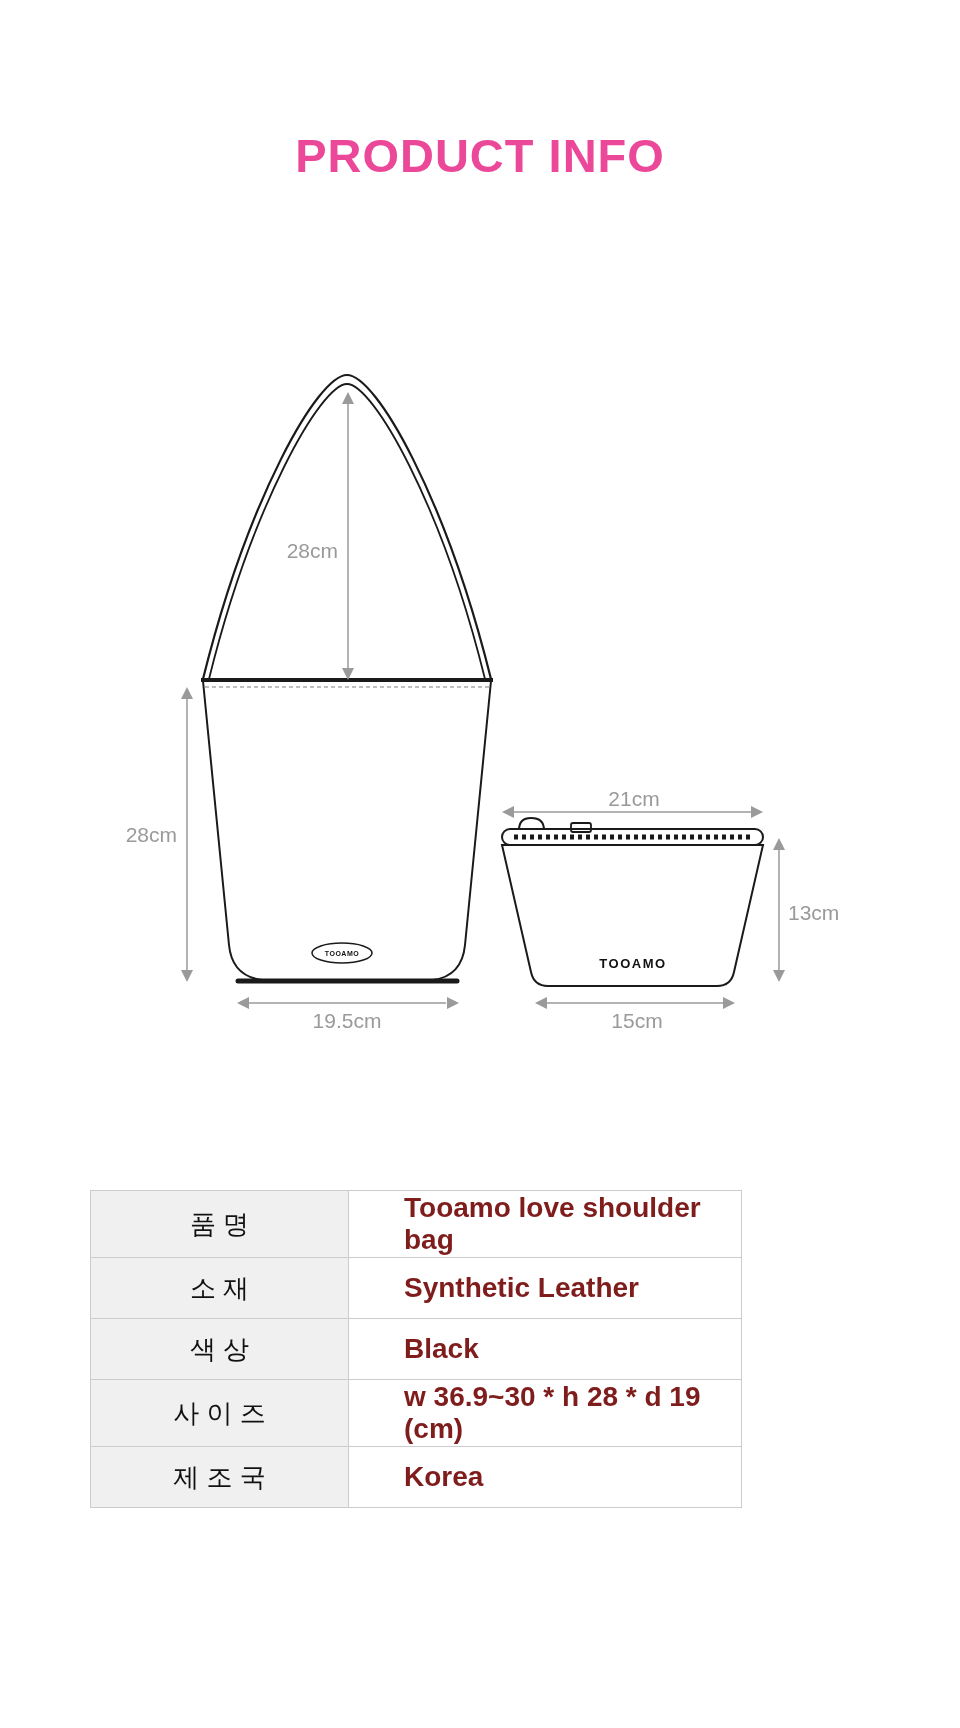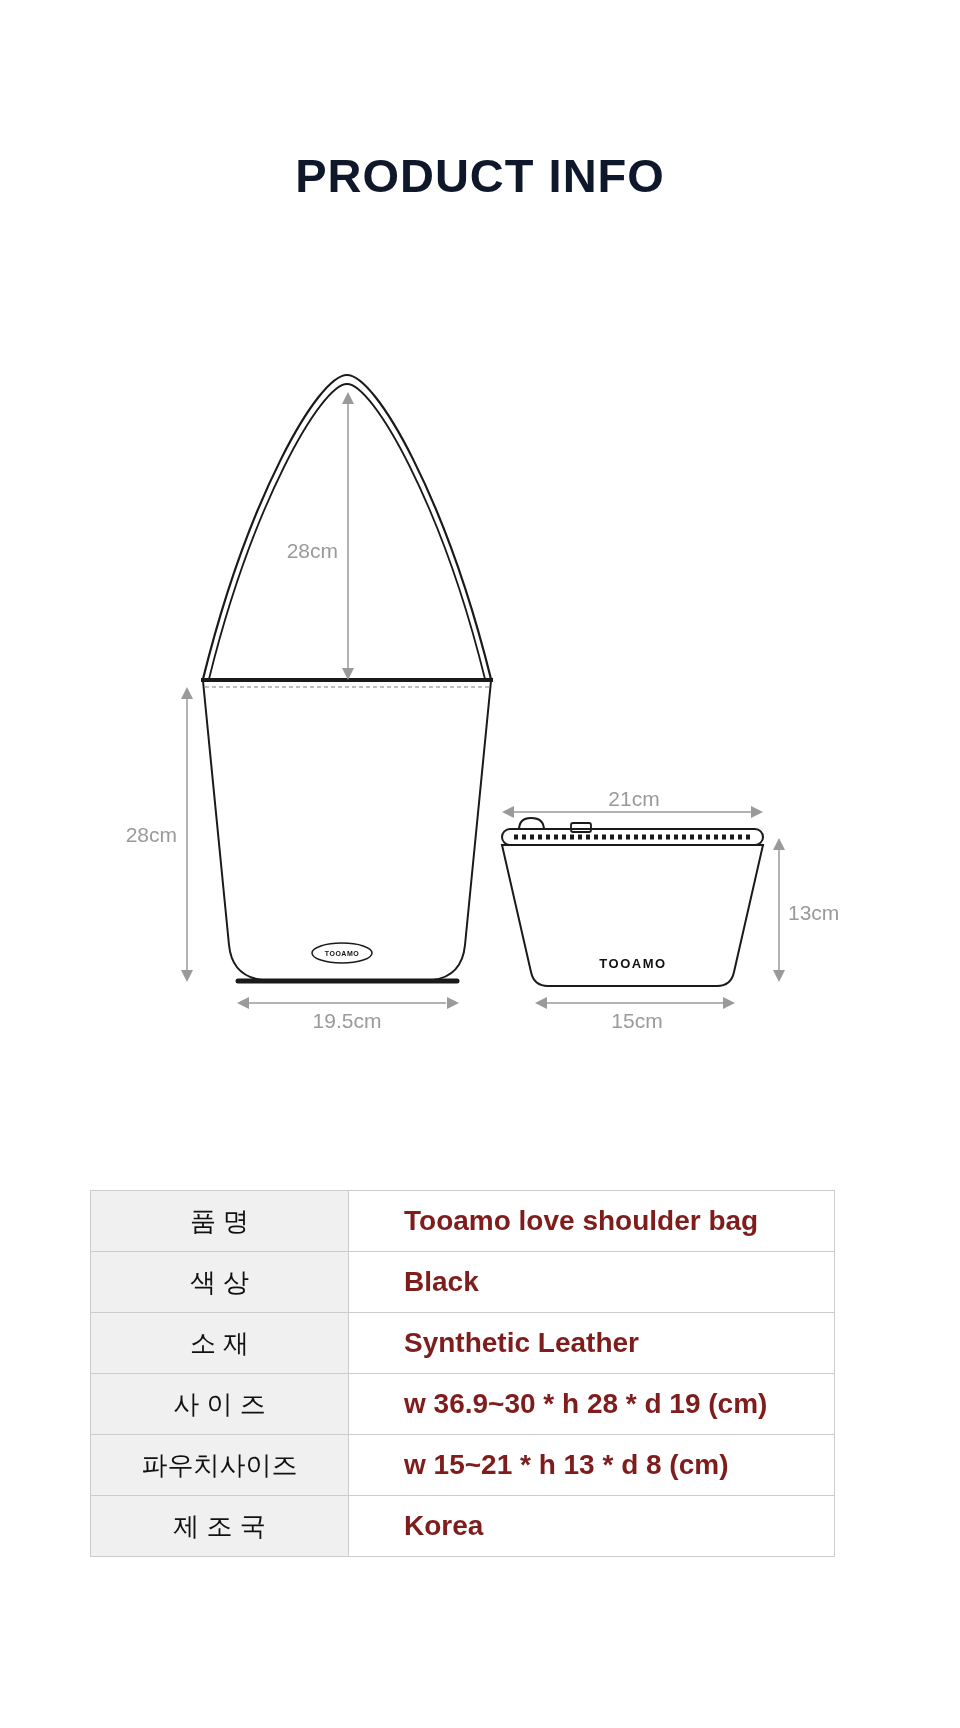--- a/index.html
+++ b/index.html
@@ -1,27 +1,27 @@
 <!DOCTYPE html>
 <html><head>
 <meta charset="utf-8">
 <style>
   html,body{margin:0;padding:0;}
   body{
     width:960px;height:1728px;background:#ffffff;position:relative;
     font-family:"Liberation Sans",sans-serif;color:#111111;
   }
   .page-title{
-    position:absolute;top:148px;left:0;width:960px;
+    position:absolute;top:128px;left:0;width:960px;
     text-align:center;font-size:47px;font-weight:800;letter-spacing:1px;
-    color:#0f172a;margin:0;
+    color:#ec4899;margin:0;
   }
   .diagram-svg{position:absolute;top:0;left:0;}
   .spec-table{
-    position:absolute;top:1190px;left:90px;width:745px;
+    position:absolute;top:1190px;left:90px;width:652px;
     border-collapse:collapse;table-layout:fixed;
   }
   .spec-table td{
     border:1px solid #cccccc;height:58px;vertical-align:middle;
   }
   .spec-table td.label-cell{
     width:255px;background:#f0f0f0;text-align:center;
     font-size:26px;font-weight:500;color:#111111;
   }
   .spec-table td.value-cell{
@@ -112,33 +112,29 @@
   </g>
 </svg>
 
 <table class="spec-table">
   <tbody>
     <tr>
       <td class="label-cell">품 명</td>
       <td class="value-cell">Tooamo love shoulder bag</td>
     </tr>
     <tr>
+      <td class="label-cell">소 재</td>
+      <td class="value-cell">Synthetic Leather</td>
+    </tr>
+    <tr>
       <td class="label-cell">색 상</td>
       <td class="value-cell">Black</td>
     </tr>
     <tr>
-      <td class="label-cell">소 재</td>
-      <td class="value-cell">Synthetic Leather</td>
-    </tr>
-    <tr>
       <td class="label-cell">사 이 즈</td>
       <td class="value-cell">w 36.9~30 * h 28 * d 19 (cm)</td>
-    </tr>
-    <tr>
-      <td class="label-cell">파우치사이즈</td>
-      <td class="value-cell">w 15~21 * h 13 * d 8 (cm)</td>
     </tr>
     <tr>
       <td class="label-cell">제 조 국</td>
       <td class="value-cell">Korea</td>
     </tr>
   </tbody>
 </table>
 
 </body></html>

